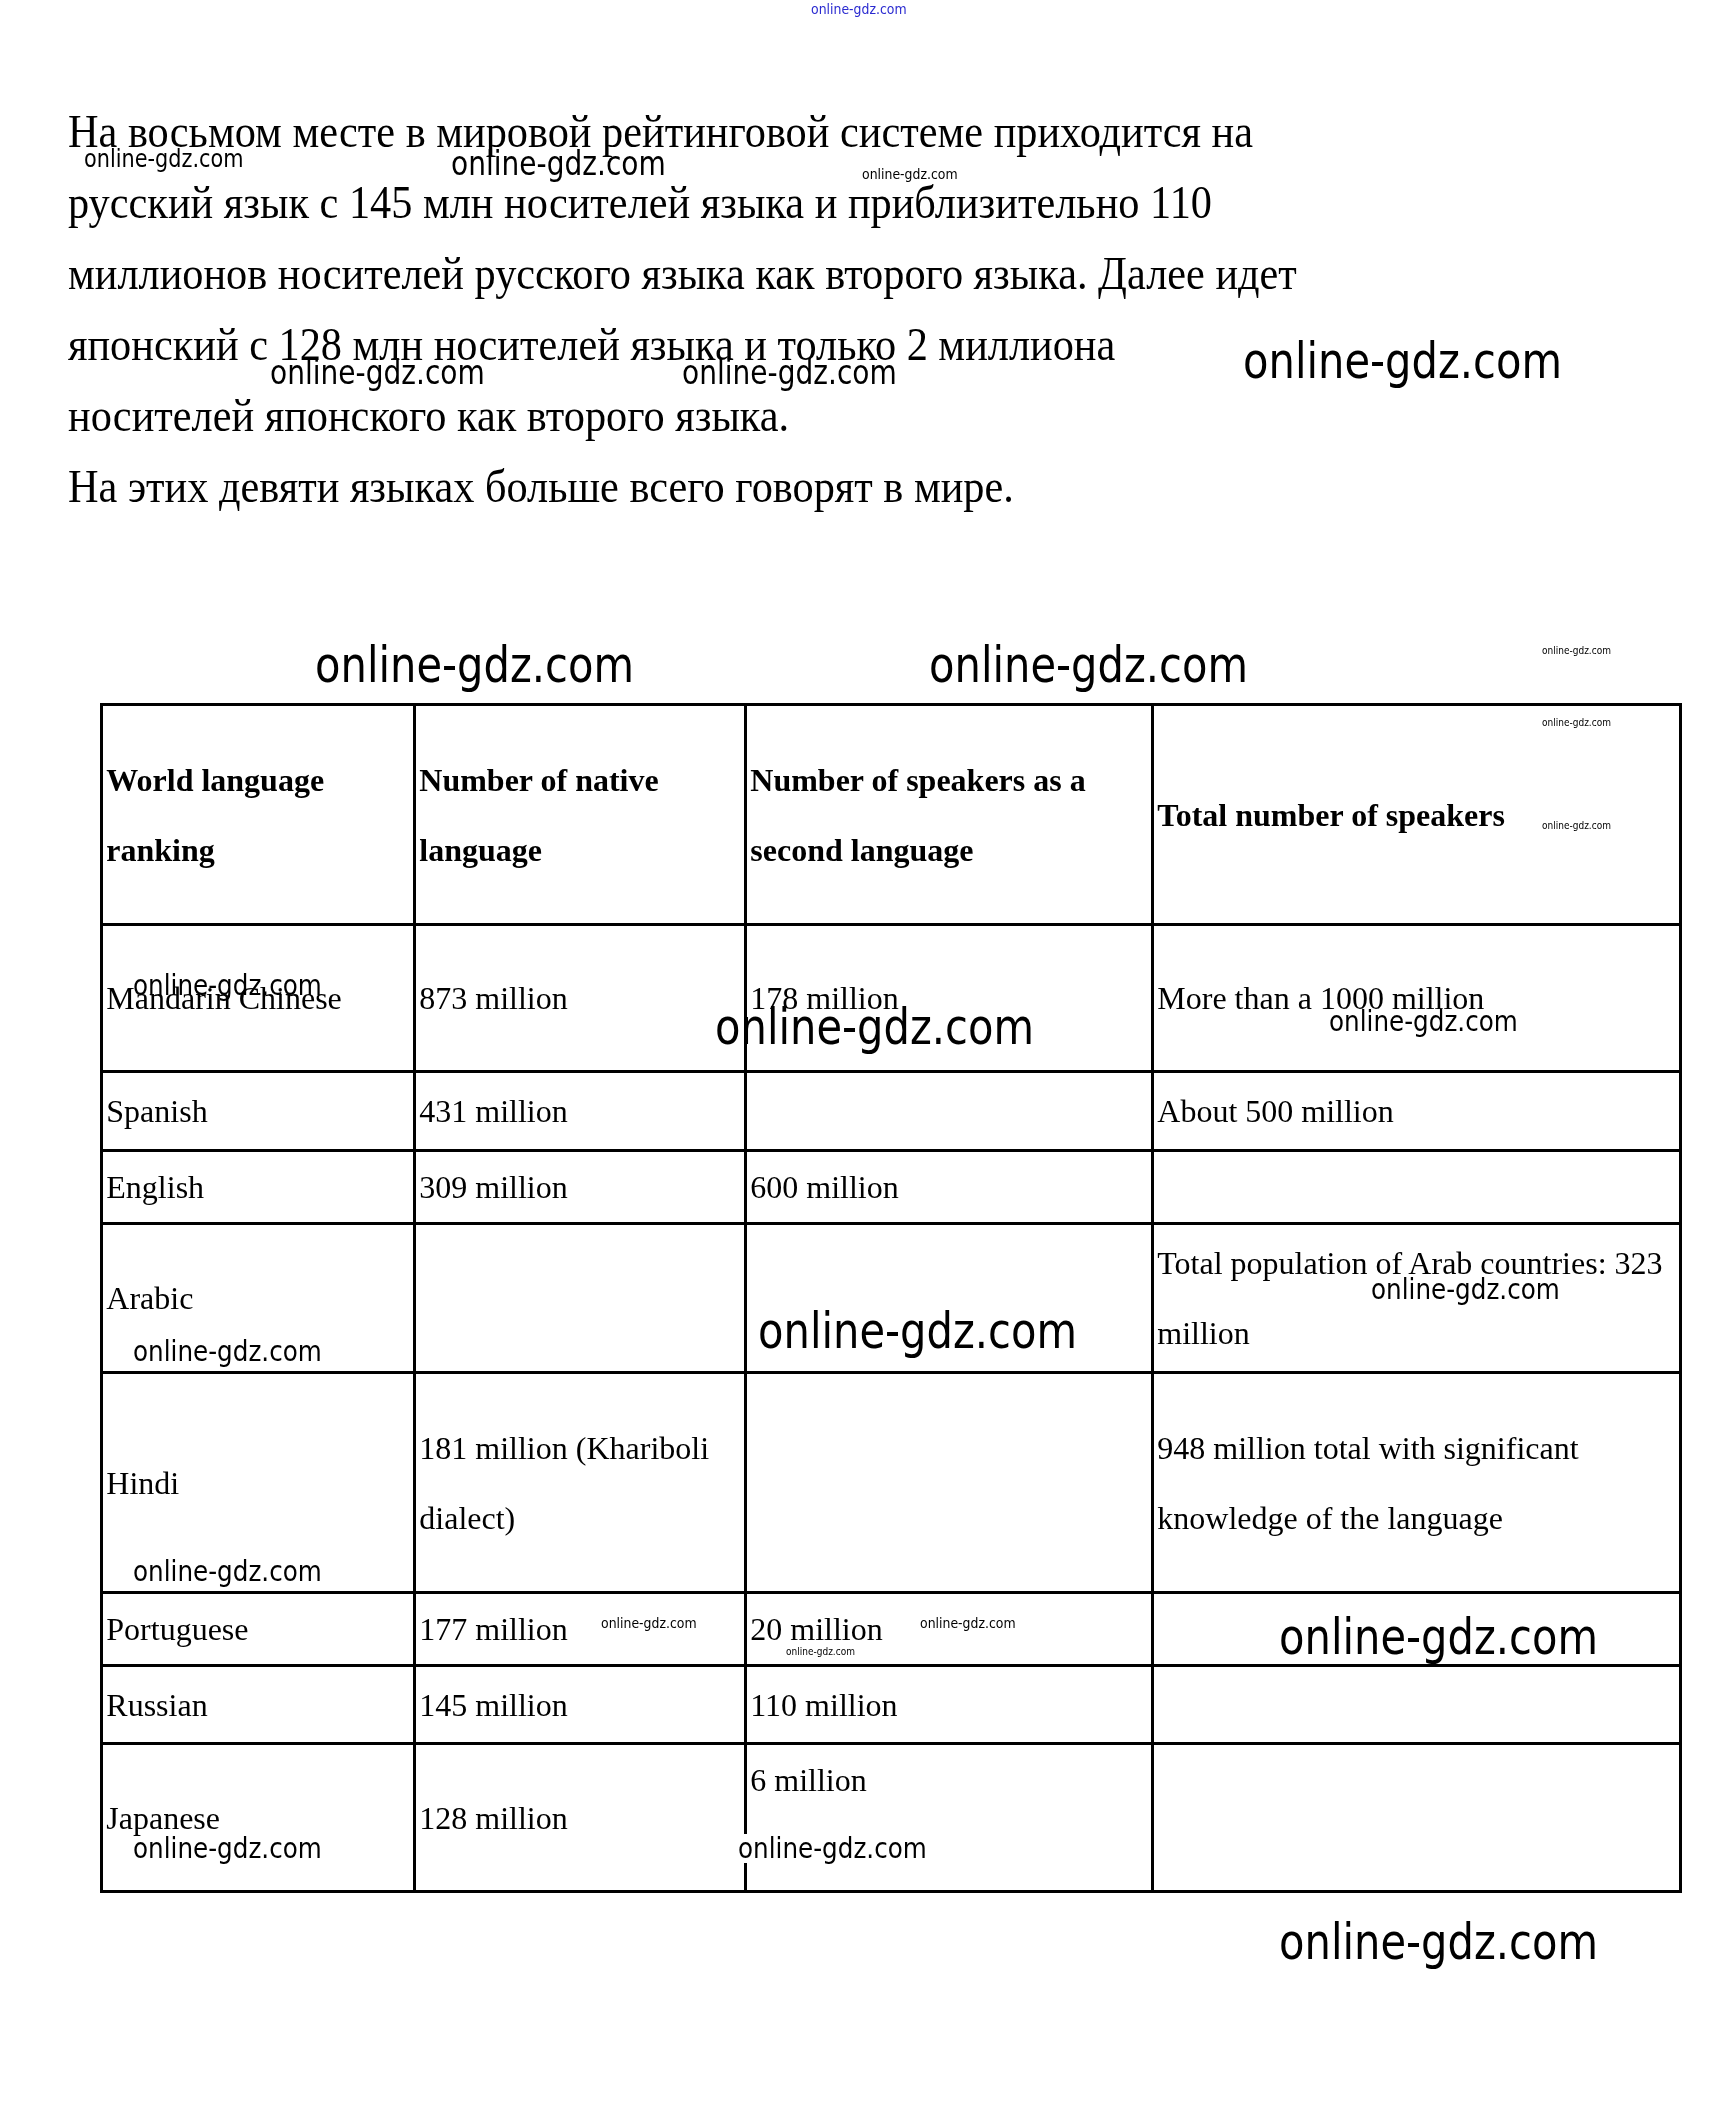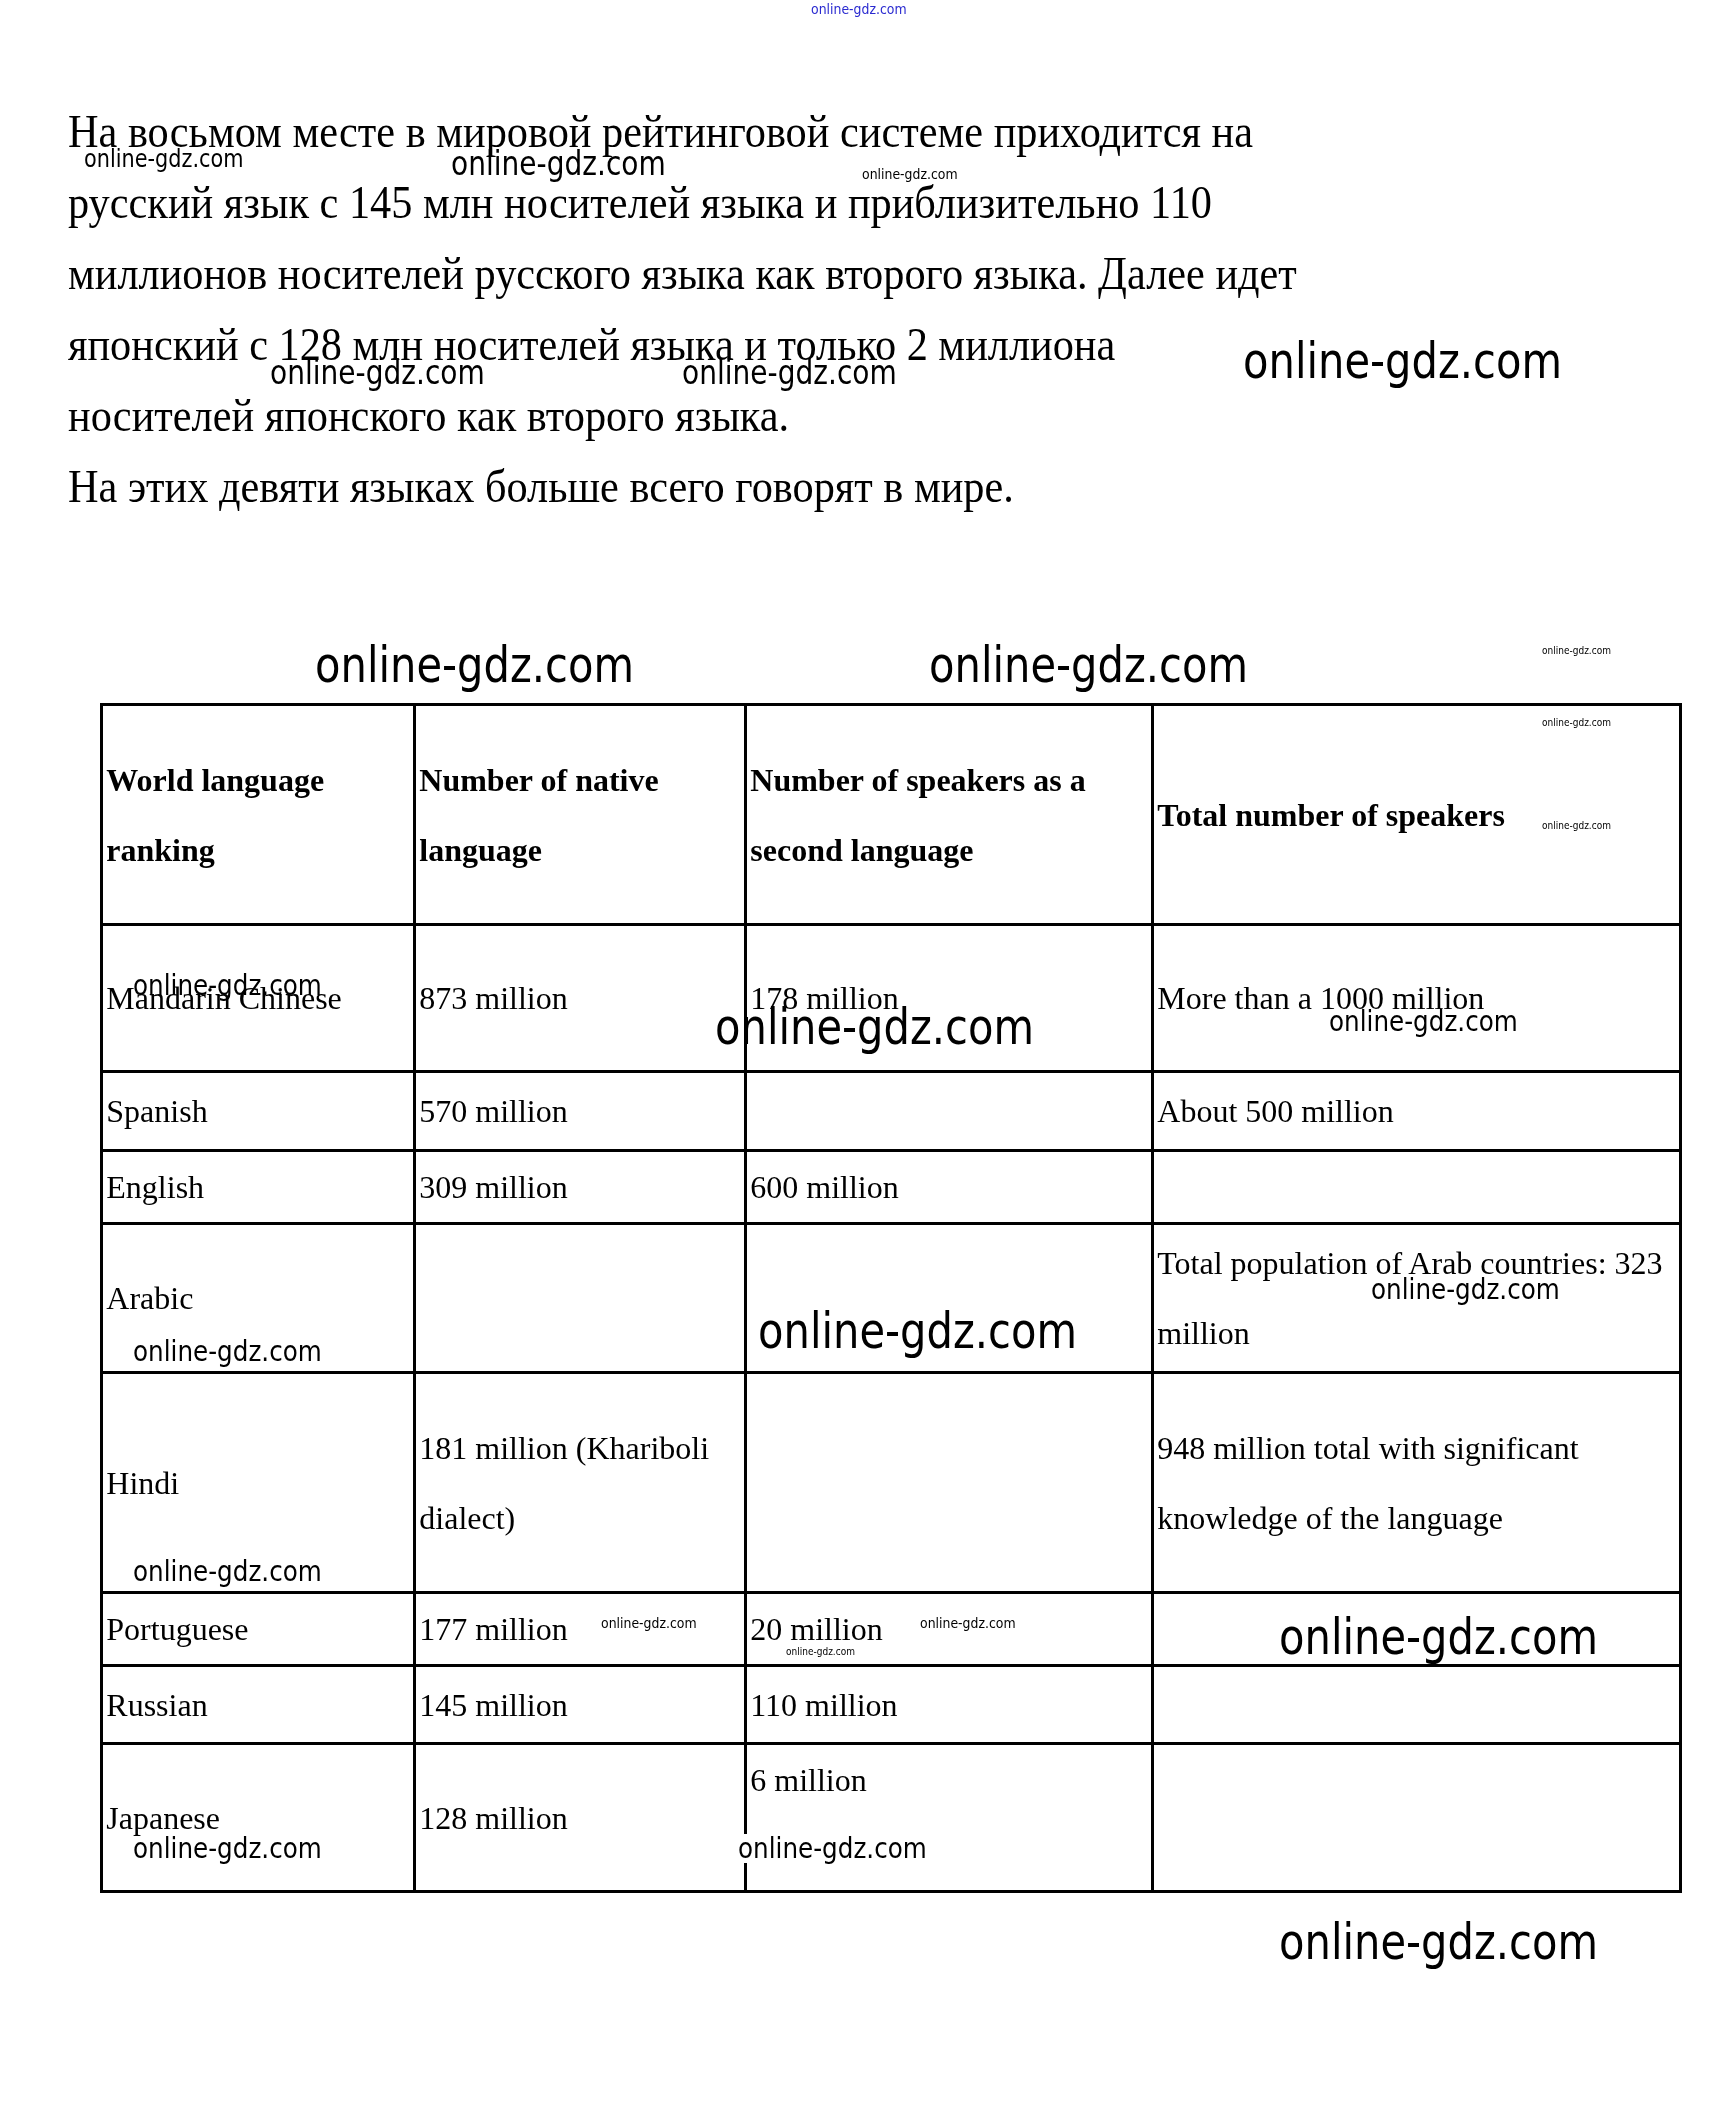--- a/index.html
+++ b/index.html
@@ -50,21 +50,21 @@
     <th class="cellw">Total number of speakers</th>
   </tr>
   <tr style="height:147px">
     <td>Mandarin Chinese</td>
     <td>873 million</td>
     <td>178 million</td>
     <td>More than a 1000 million</td>
   </tr>
   <tr style="height:79px">
     <td>Spanish</td>
-    <td>570 million</td>
+    <td>431 million</td>
     <td></td>
     <td>About 500 million</td>
   </tr>
   <tr style="height:66px">
     <td>English</td>
     <td>309 million</td>
     <td>600 million</td>
     <td></td>
   </tr>
   <tr style="height:149px">

